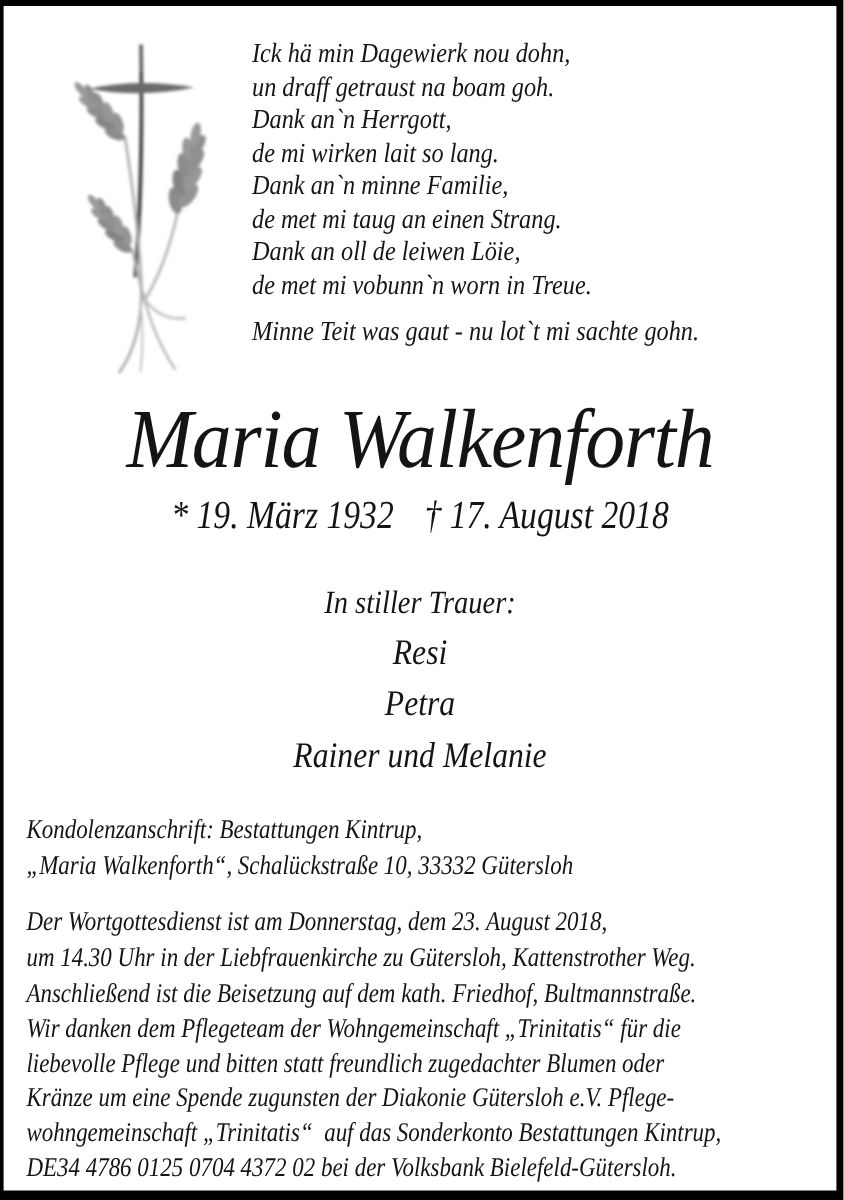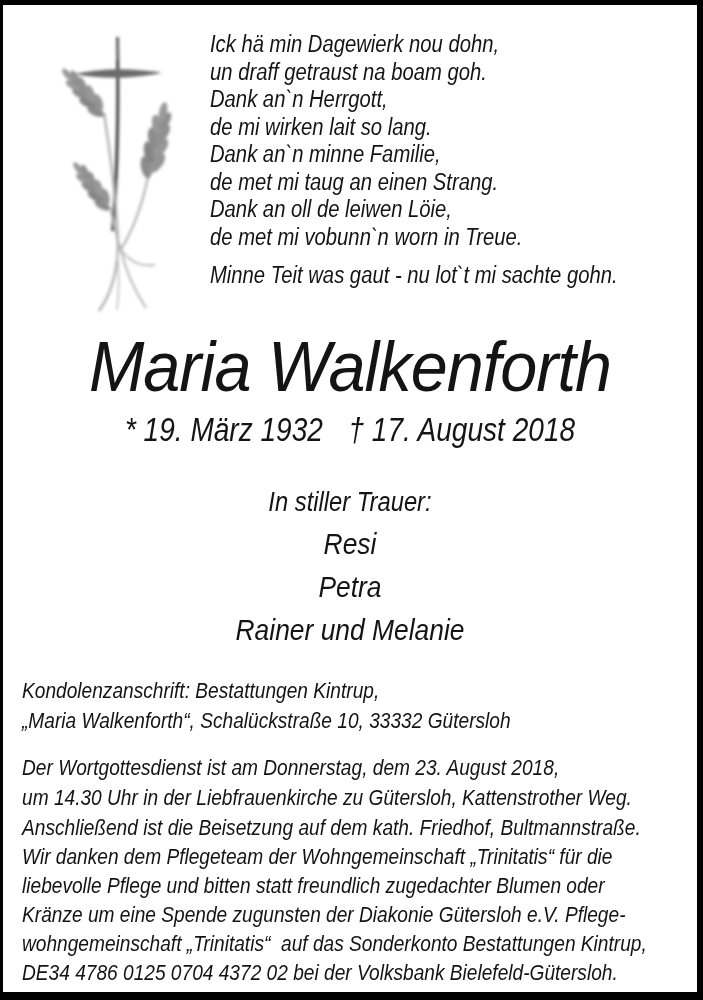--- a/index.html
+++ b/index.html
@@ -3,21 +3,21 @@
 <meta charset="utf-8">
 <style>
   html,body{margin:0;padding:0;background:#ffffff;}
   .page{
     position:relative;
     width:703px;height:1000px;
     box-sizing:border-box;
     border-style:solid;border-color:#000;
     border-width:5px 6px 8px 3px;
     background:#fff;
-    font-family:Liberation Sans, sans-serif;
+    font-family:Liberation Serif, serif;
     font-style:italic;
     color:#141414;
     overflow:hidden;
   }
   .art{position:absolute;left:19px;top:10px;width:160px;height:300px;}
   .poem{
     position:absolute;left:207px;top:26px;
     font-size:23px;line-height:27.5px;
     transform:scaleX(.88);transform-origin:left top;
   }

